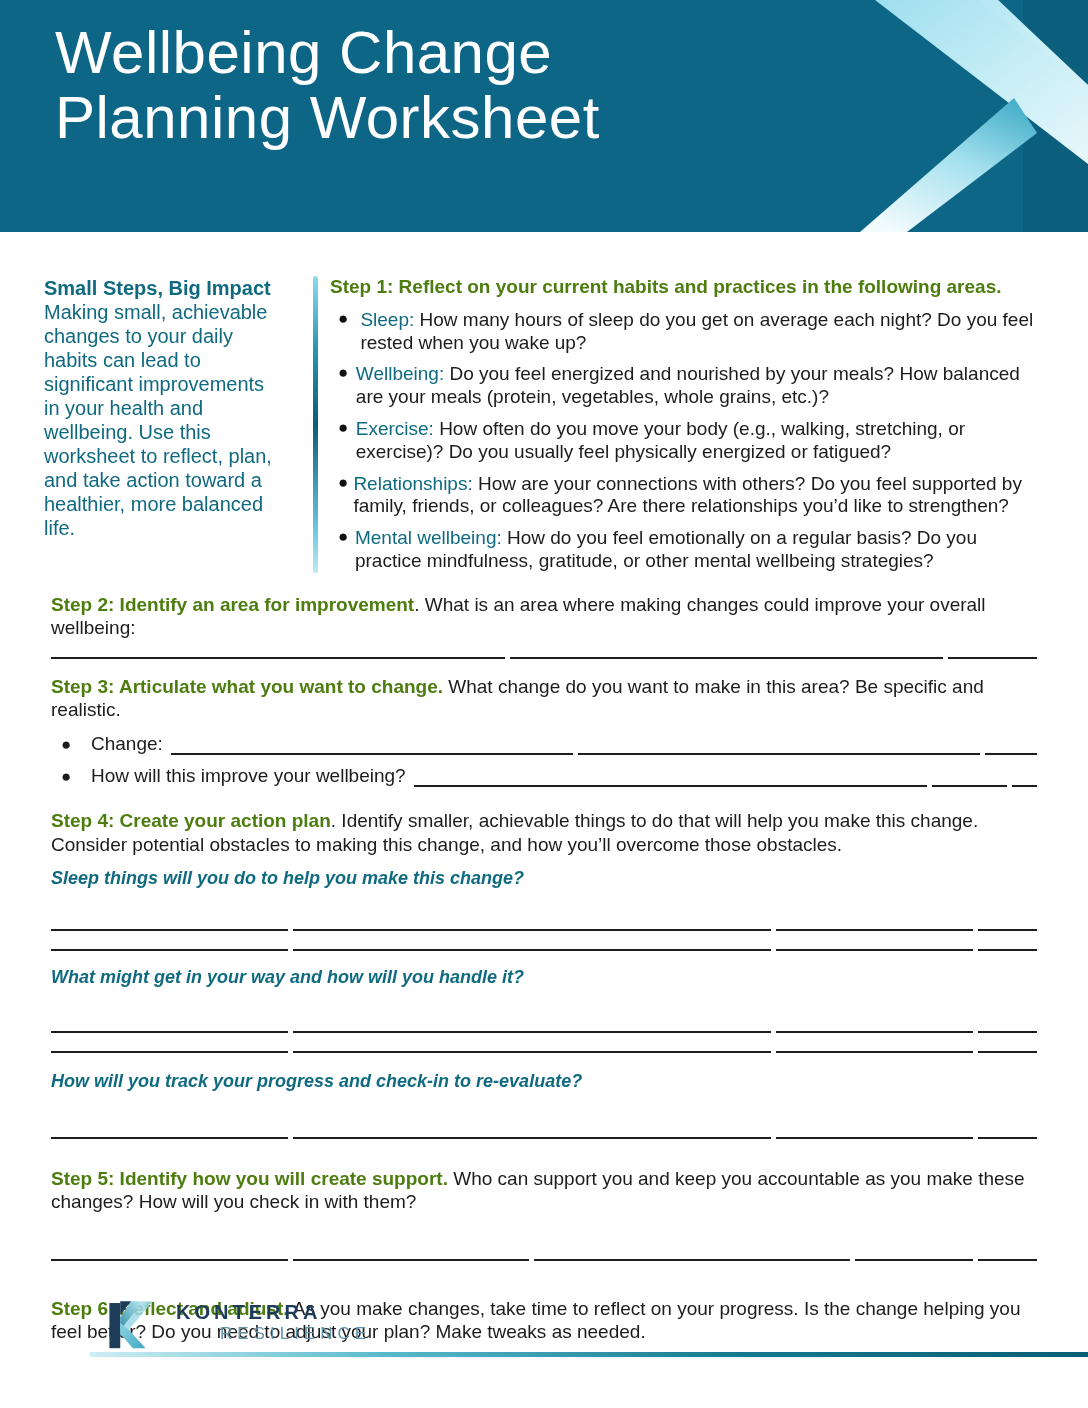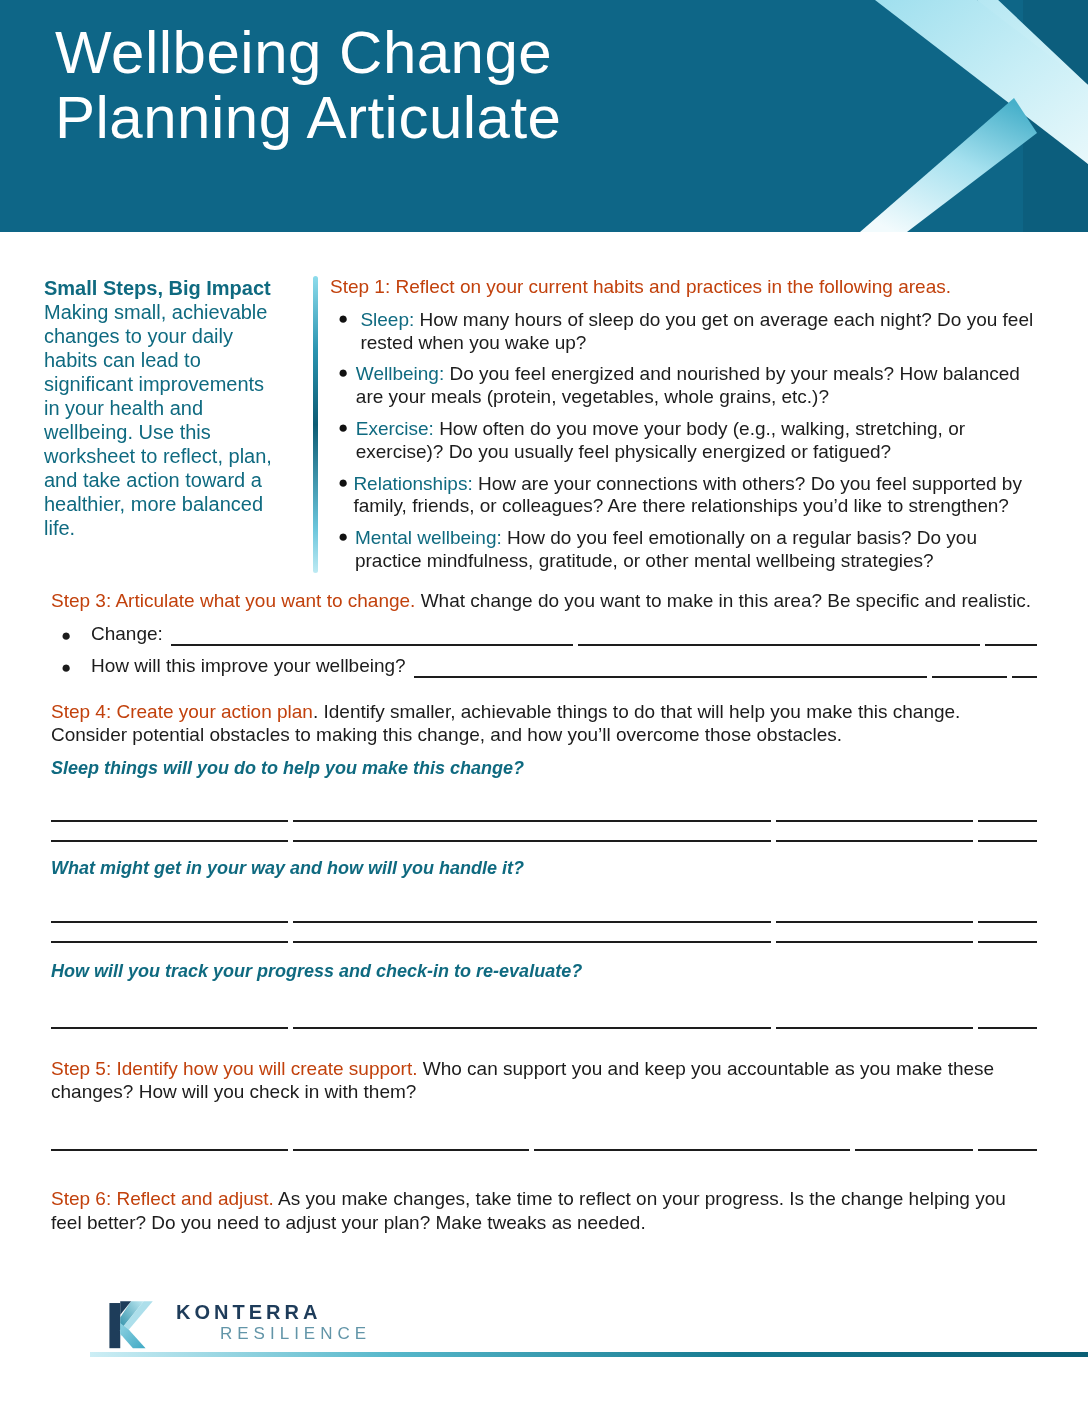--- a/index.html
+++ b/index.html
@@ -19,21 +19,21 @@
   
   .intro-row { display:flex; margin-top:44px; }
   .sidebar { width:238px; margin-left:44px; color:#0f6a80; font-size:20px; line-height:1.2; }
   .sidebar-heading { font-weight:700; }
   .v-divider {
     width:5px; margin-left:31px; border-radius:3px;
     background:linear-gradient(180deg,#8edcec 0%,#2a94b0 25%,#0d5c74 50%,#6cc6dc 85%,#bdeaf3 100%);
   }
   .step1-col { flex:1; margin-left:12px; margin-right:53px; }
   .step-heading { font-size:19px; line-height:1.2; }
-  .step-heading b, .step-para b { font-weight:400; color:#c2410c; }
+  .step-heading b, .step-para b { font-weight:700; color:#4d7c0f; }
   .step1-col .step-heading { margin-bottom:10px; }
   .habit-list { list-style:none; }
   .habit-list li { display:flex; margin-top:9px; font-size:19px; line-height:1.2; }
   .habit-list .dot { width:38px; text-align:left; padding-left:8px; font-size:17px; color:#111; }
   .teal-term { color:#0f6a80; font-weight:400; }
   
   .main { margin:0 51px 0 51px; }
   .step-para { font-size:19px; line-height:1.22; }
   
   .ans-row { display:flex; gap:5px; height:20px; }
@@ -99,21 +99,21 @@
           <stop offset="1" stop-color="#47b0ca"></stop>
         </linearGradient>
       </defs>
       <rect x="195" y="0" width="65" height="232" fill="rgba(0,25,40,0.10)"></rect>
       <polygon points="47,0 149,0 260,164 260,85 149,-20 47,-20" fill="url(#gradUpper)"></polygon>
       <polygon points="47,0 149,0 260,85 260,164" fill="url(#gradUpper)"></polygon>
       <polygon points="32,232 79,232 209,133 186,98" fill="url(#gradLower)"></polygon>
     </svg>
     <div class="header-title">
       <div>Wellbeing Change</div>
-      <div>Planning Articulate</div>
+      <div>Planning Worksheet</div>
     </div>
   </div>
 
   <div class="intro-row">
     <div class="sidebar">
       <div class="sidebar-heading">Small Steps, Big Impact</div>
       <div class="sidebar-body">Making small, achievable changes to your daily habits can lead to significant improvements in your health and wellbeing. Use this worksheet to reflect, plan, and take action toward a healthier, more balanced life.</div>
     </div>
     <div class="v-divider"></div>
     <div class="step1-col">
@@ -140,20 +140,28 @@
         <li>
           <span class="dot">●</span>
           <span><span class="teal-term">Mental wellbeing:</span> <span>How do you feel emotionally on a regular basis? Do you practice mindfulness, gratitude, or other mental wellbeing strategies?</span></span>
         </li>
       </ul>
     </div>
   </div>
 
   <div class="main">
 
+    <div class="sec-step2">
+      <p class="step-para"><b>Step 2: Identify an area for improvement</b><span>. What is an area where making changes could improve your overall wellbeing:</span></p>
+      <div class="ans-row">
+        <span class="s w46"></span>
+        <span class="s f1"></span>
+        <span class="s w9"></span>
+      </div>
+    </div>
 
     <div class="sec-step3">
       <p class="step-para"><b>Step 3: Articulate what you want to change.</b><span> What change do you want to make in this area? Be specific and realistic.</span></p>
       <div class="inline-bullet b-change">
         <span class="dot">●</span>
         <span class="lbl">Change:</span>
         <span class="line-wrap">
           <span class="s f1"></span>
           <span class="s f1"></span>
           <span class="s w6"></span>

